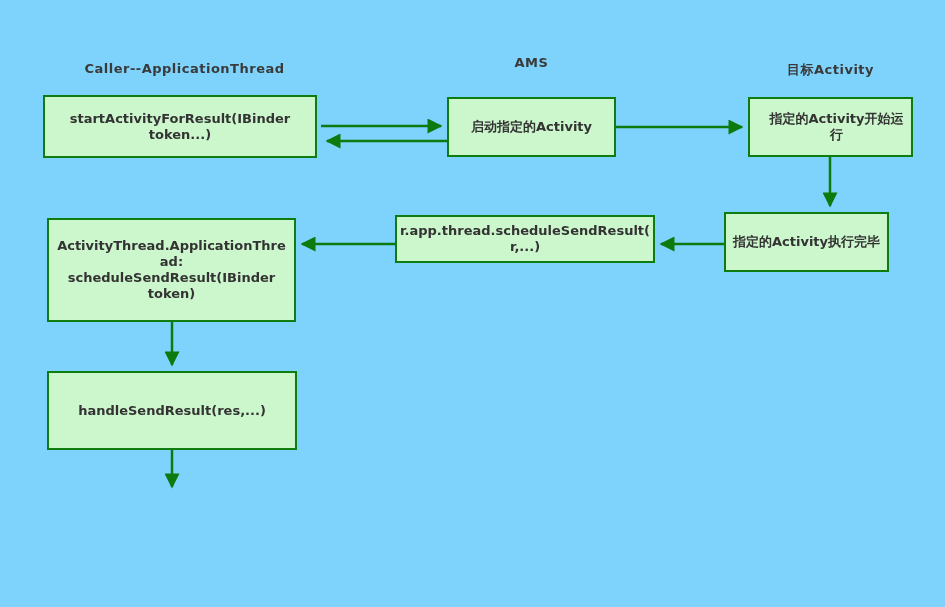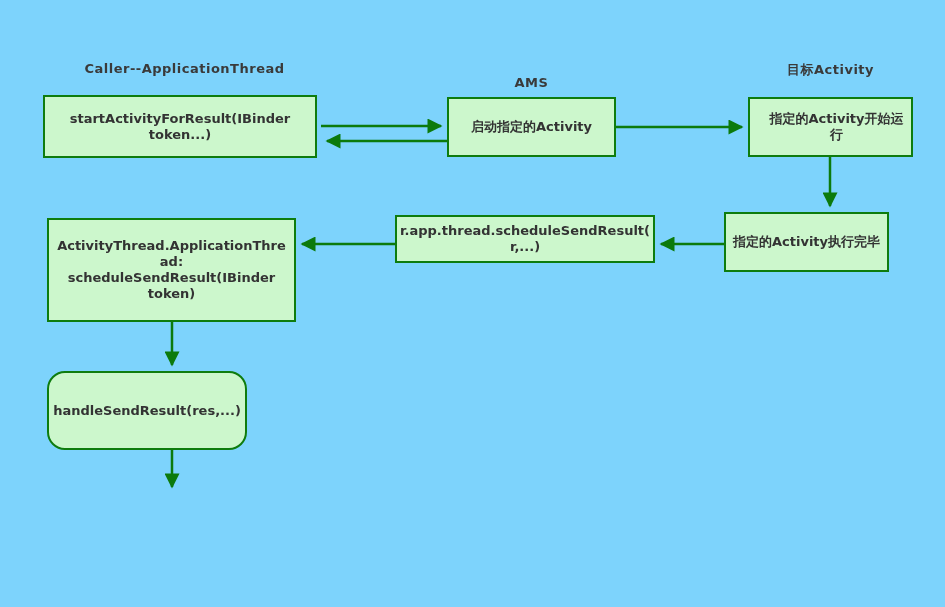--- a/index.html
+++ b/index.html
@@ -66,31 +66,31 @@
     <line x1="447" y1="141" x2="327" y2="141" marker-end="url(#ah)"></line>
     <line x1="616" y1="127" x2="742" y2="127" marker-end="url(#ah)"></line>
     <line x1="830" y1="157" x2="830" y2="206" marker-end="url(#ah)"></line>
     <line x1="748" y1="244" x2="661" y2="244" marker-end="url(#ah)"></line>
     <line x1="395" y1="244" x2="302" y2="244" marker-end="url(#ah)"></line>
     <line x1="172" y1="322" x2="172" y2="365" marker-end="url(#ah)"></line>
     <line x1="172" y1="450" x2="172" y2="487" marker-end="url(#ah)"></line>
   </svg>
 
   <div class="col-header" style="left:47px; top:61px; width:275px;">Caller--ApplicationThread</div>
-  <div class="col-header" style="left:447px; top:75px; width:169px;">AMS</div>
+  <div class="col-header" style="left:447px; top:55px; width:169px;">AMS</div>
   <div class="col-header" style="left:748px; top:61px; width:165px;">目标Activity</div>
 
   <div class="node" style="left:43px; top:95px; width:274px; height:63px;">startActivityForResult(IBinder
 token...)</div>
   <div class="node" style="left:447px; top:97px; width:169px; height:60px;">启动指定的Activity</div>
   <div class="node" style="left:748px; top:97px; width:165px; height:60px;padding-left:18px;">指定的Activity开始运行</div>
 
   <div class="node" style="left:724px; top:212px; width:165px; height:60px;">指定的Activity执行完毕</div>
   <div class="node" style="left:395px; top:215px; width:260px; height:48px;">r.app.thread.scheduleSendResult(
 r,...)</div>
   <div class="node" style="left:47px; top:218px; width:249px; height:104px;">ActivityThread.ApplicationThre
 ad:
 scheduleSendResult(IBinder
 token)</div>
 
-  <div class="node" style="left:47px; top:371px; width:200px; height:79px;border-radius:18px;">handleSendResult(res,...)</div>
+  <div class="node" style="left:47px; top:371px; width:250px; height:79px;">handleSendResult(res,...)</div>
 
 </div>
 
 </body></html>

